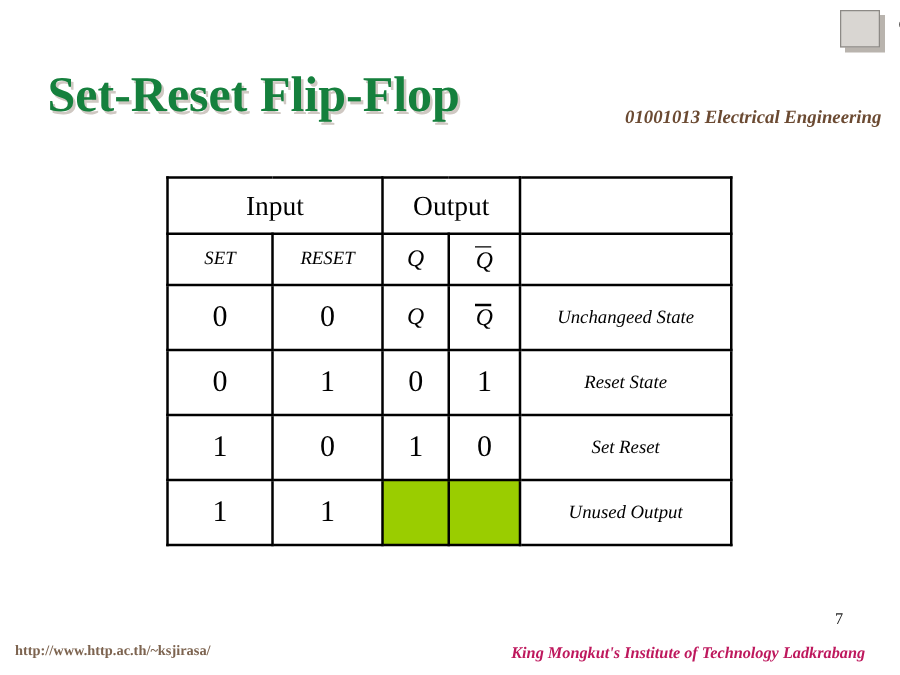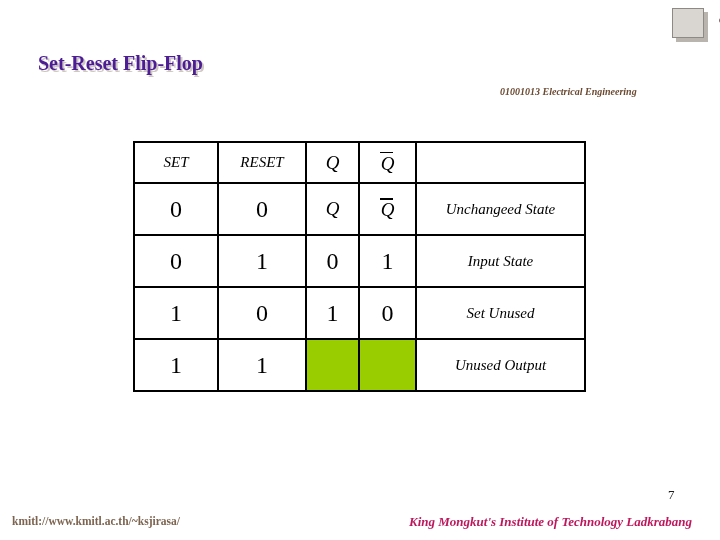--- a/index.html
+++ b/index.html
@@ -70,23 +70,23 @@
     color: #55524f;
     margin-top: 1px;
   }
 
   
   .slide-title {
     position: absolute;
     left: 38px;
     top: 52px;
     font-family: "Liberation Serif", serif;
-    font-size: 20px;
-    font-weight: bold;
-    color: #4c1d95;
+    font-size: 40px;
+    font-weight: bold;
+    color: #15803d;
     letter-spacing: 0px;
     text-shadow: 2px 2px 0px #cfc8c2;
     white-space: nowrap;
   }
 
   
   .rule-bar {
     position: absolute;
     left: 0px;
     top: 88px;
@@ -101,21 +101,21 @@
       #e3dcd4 72%,
       #f5f2ee 88%,
       #ffffff 100%);
   }
   .course-label {
     position: absolute;
     left: 500px;
     top: 86px;
     font-family: "Liberation Serif", serif;
     font-style: italic;
-    font-size: 10px;
+    font-size: 15px;
     font-weight: bold;
     color: #6b4a32;
     white-space: nowrap;
   }
 
   
   .truth-table {
     position: absolute;
     left: 133px;
     top: 141px;
@@ -235,20 +235,25 @@
 
 <table class="truth-table">
   <colgroup>
     <col class="col-set">
       <col class="col-reset">
       <col class="col-q">
       <col class="col-qbar">
       <col class="col-note">
   </colgroup>
   <tbody>
+    <tr class="row-group">
+      <td class="hdr-group" colspan="2">Input</td>
+      <td class="hdr-group" colspan="2">Output</td>
+      <td class="cell-blank"></td>
+    </tr>
     <tr class="row-subhdr">
       <td class="sig-name">SET</td>
       <td class="sig-name">RESET</td>
       <td><span class="sig-q">Q</span></td>
       <td><span class="sig-q-bar">Q</span></td>
       <td class="cell-blank"></td>
     </tr>
 
     <tr class="row-data">
       <td class="bit">0</td>
@@ -256,36 +261,36 @@
       <td><span class="sig-q">Q</span></td>
       <td><span class="sig-q-bar">Q</span></td>
       <td class="note-cell note-blue">Unchangeed State</td>
     </tr>
 
     <tr class="row-data">
       <td class="bit">0</td>
       <td class="bit">1</td>
       <td class="bit">0</td>
       <td class="bit">1</td>
-      <td class="note-cell note-blue">Input State</td>
-    </tr>
-
-    <tr class="row-data">
-      <td class="bit">1</td>
-      <td class="bit">0</td>
-      <td class="bit">1</td>
-      <td class="bit">0</td>
-      <td class="note-cell note-blue">Set Unused</td>
+      <td class="note-cell note-blue">Reset State</td>
+    </tr>
+
+    <tr class="row-data">
+      <td class="bit">1</td>
+      <td class="bit">0</td>
+      <td class="bit">1</td>
+      <td class="bit">0</td>
+      <td class="note-cell note-blue">Set Reset</td>
     </tr>
 
     <tr class="row-data">
       <td class="bit">1</td>
       <td class="bit">1</td>
       <td class="bit cell-green"></td>
       <td class="bit cell-green"></td>
       <td class="note-cell note-red">Unused Output</td>
     </tr>
   </tbody>
 </table>
 
 <div class="page-number">7</div>
-<div class="footer-url">kmitl://www.kmitl.ac.th/~ksjirasa/</div>
+<div class="footer-url">http://www.http.ac.th/~ksjirasa/</div>
 <div class="footer-inst">King Mongkut's Institute of Technology Ladkrabang</div>
 
 </body></html>

